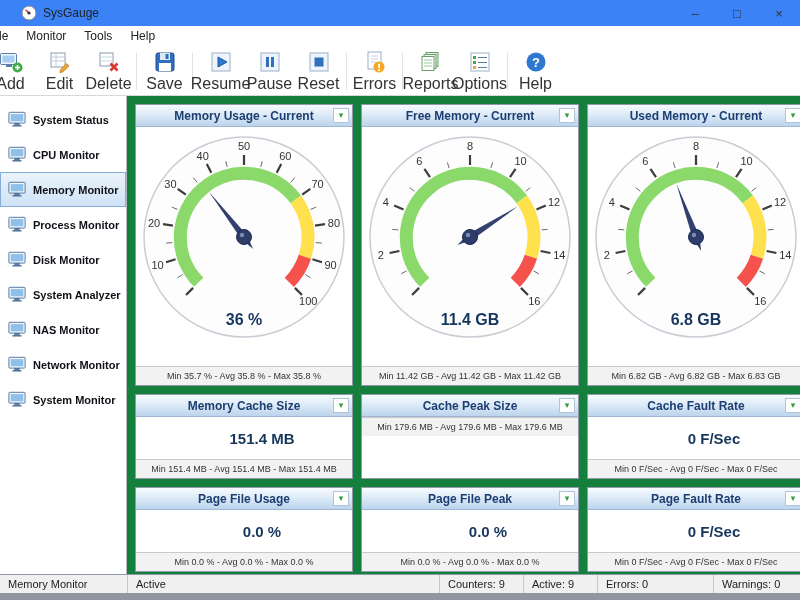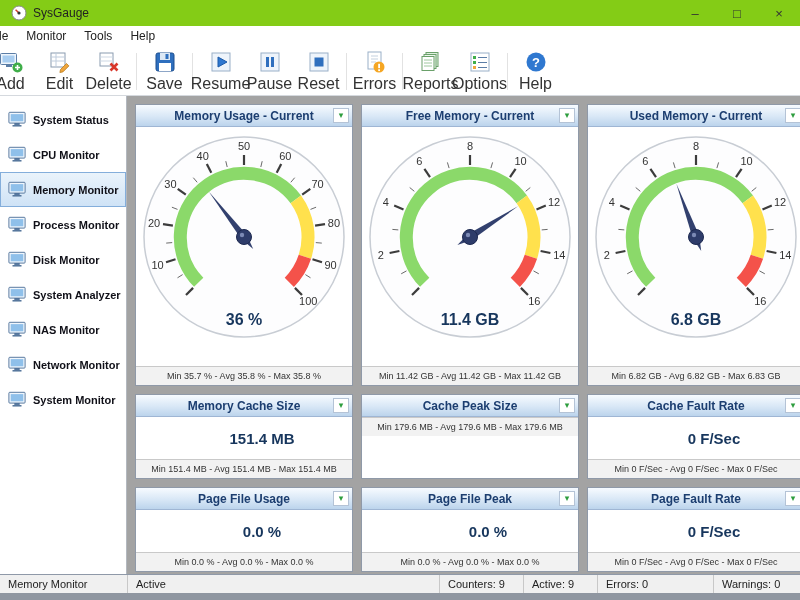--- a/index.html
+++ b/index.html
@@ -1,21 +1,21 @@
 <!DOCTYPE html>
 <html><head>
 <meta charset="utf-8">
 <style>
   * { box-sizing: border-box; margin: 0; padding: 0; }
   html,body { width:800px; height:600px; overflow:hidden; background:#fff;
     font-family:"Liberation Sans", sans-serif; }
   .window { width:800px; height:600px; display:flex; flex-direction:column; background:#fff; }
 
   
-  .titlebar { height:26px; display:flex; align-items:center; background:#84cc16; padding-left:11px; flex:0 0 auto; }
+  .titlebar { height:26px; display:flex; align-items:center; background:#3b82f6; padding-left:21px; flex:0 0 auto; }
   .app-icon { width:16px; height:16px; display:inline-block; }
   .title-text { font-size:12px; color:#222; margin-left:6px; }
   .win-controls { margin-left:auto; display:flex; height:100%; }
   .win-btn { width:42px; height:100%; display:flex; align-items:center; justify-content:center;
     font-size:13px; color:#333; cursor:default; }
 
   
   .menubar { height:20px; display:flex; background:#fff; margin-left:-20px; flex:0 0 auto; }
   .menu-item { padding:0 9px; font-size:12px; color:#222; line-height:20px; }
 
@@ -29,21 +29,21 @@
   .tool-sep { width:1px; background:#e2e2e2; margin:5px 3px; }
 
   
   .main { flex:1 1 auto; display:flex; min-height:0;justify-content:flex-end; }
   .sidebar { width:127px; flex:0 0 127px; background:#fff; border-right:1px solid #b3b8bf; padding-top:6px; }
   .side-item { height:35px; display:flex; align-items:center; gap:7px; padding:0 3px 0 7px;
     font-size:11px; font-weight:bold; color:#101018; border:1px solid transparent; }
   .side-item.selected { background:linear-gradient(#eaf3fb,#cfe3f6); border:1px solid #84aedb; }
   .sicon { flex:0 0 auto; display:flex; }
 
-  .content { flex:1 1 auto; background:#a3a3a3; padding:8px; overflow:hidden;
+  .content { flex:1 1 auto; background:#15803d; padding:8px; overflow:hidden;
     display:flex; flex-direction:column; gap:8px; }
   .row { display:flex; gap:8px; flex:0 0 auto; }
   .panel { background:#fff; border:1px solid #8f99a8; width:218px; flex:0 0 auto;
     display:flex; flex-direction:column; }
   .row1 .panel { height:282px; }
   .row2 .panel, .row3 .panel { height:85px; }
   .panel-header { height:22px; flex:0 0 22px; background:linear-gradient(#f7fbff,#d8e7f6 55%,#bcd4ec);
     border-bottom:1px solid #9fb6d4; display:flex; align-items:center; justify-content:center; position:relative; }
   .panel-title { font-size:12px; font-weight:bold; color:#1c3e70; }
   .panel-menu-btn { position:absolute; right:3px; top:3px; width:16px; height:15px; background:#fff;

